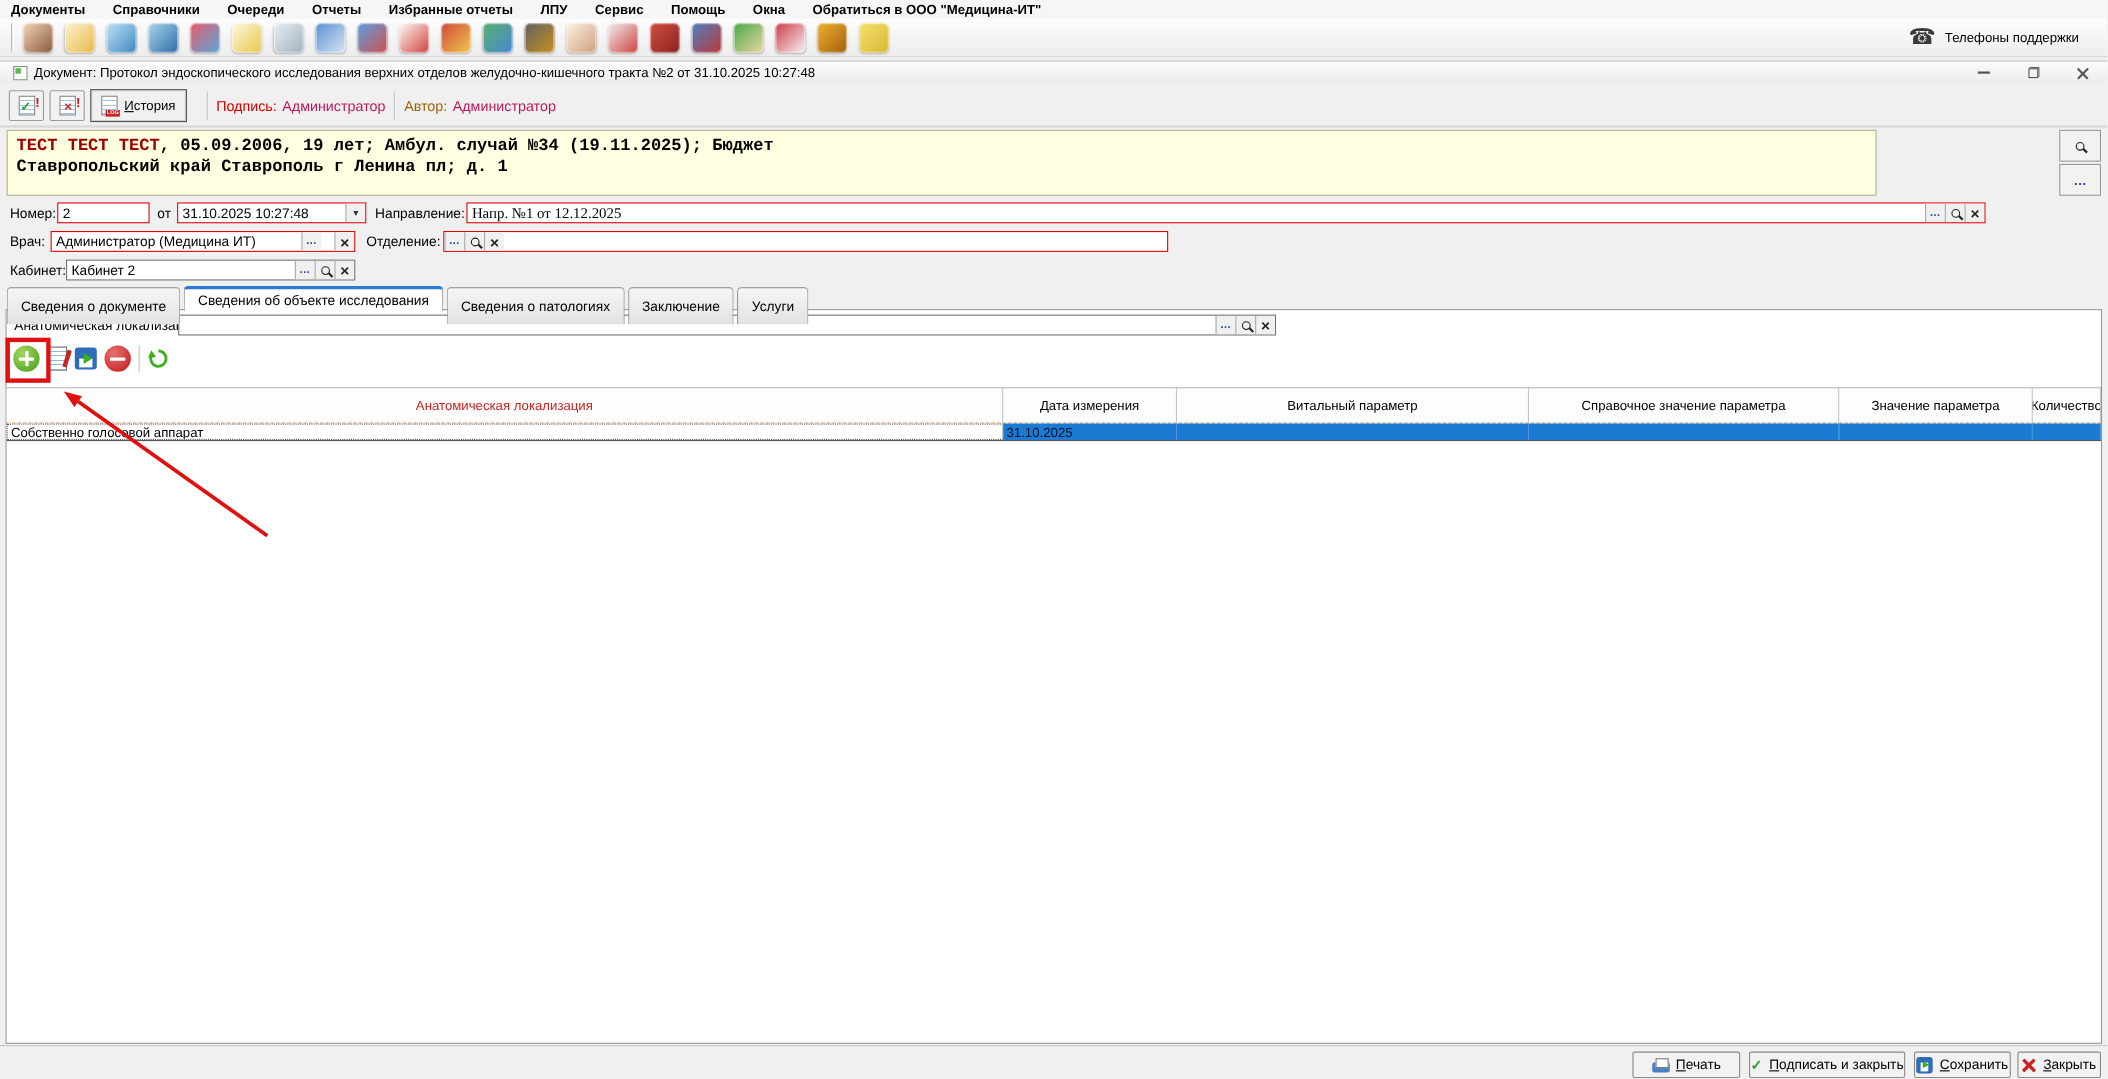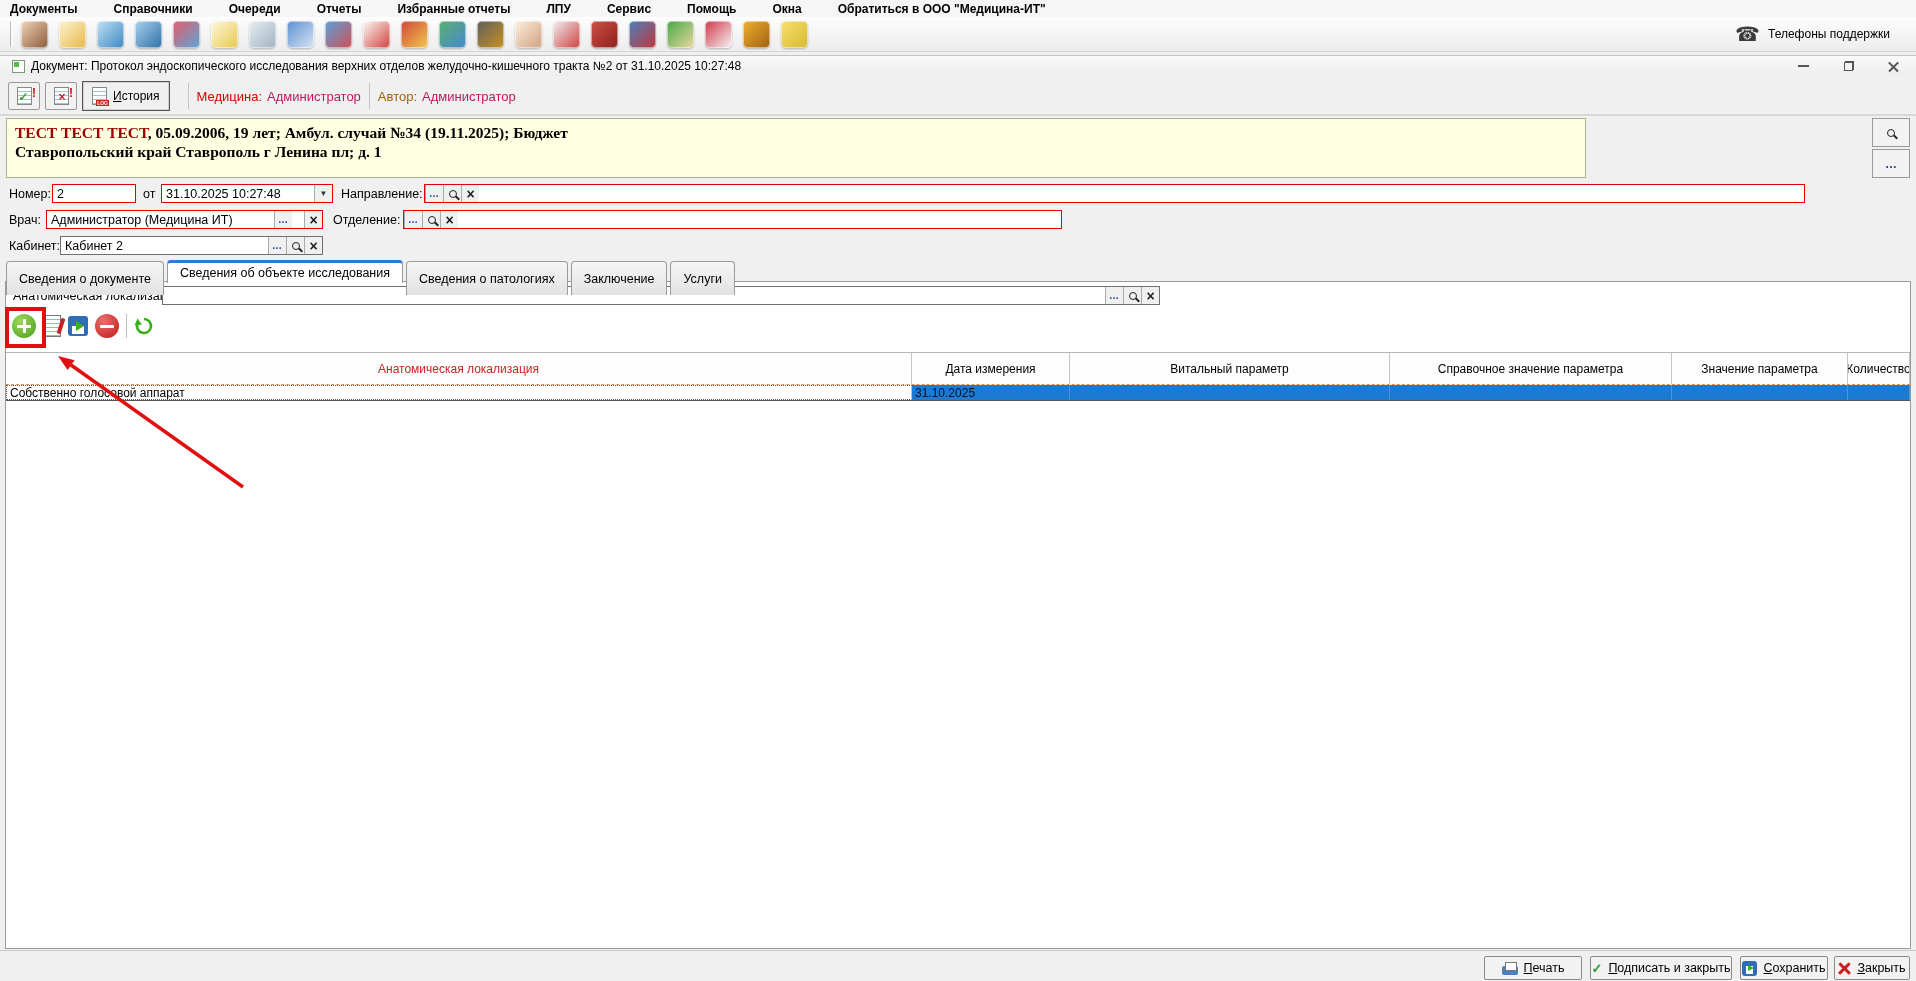--- a/index.html
+++ b/index.html
@@ -2,21 +2,21 @@
 <html><head>
 <meta charset="utf-8">
 <style>
   * { margin:0; padding:0; box-sizing:border-box; }
   body { font-family:"Liberation Sans", sans-serif; background:#e8e8e8; }
   .app { position:relative; width:1916px; height:981px; background:#f0f0f0; overflow:hidden;
          font-size:12px; color:#000; }
 
   
   .menubar { position:absolute; left:0; top:0; width:1916px; height:17px; background:#f6f6f6;
-             display:flex; align-items:center; gap:36px; padding-left:10px; }
+             display:flex; align-items:center; gap:25px; padding-left:10px; }
   .menubar span { cursor:default; white-space:nowrap; font-weight:600; font-size:12px; }
 
   
   .toolbar { position:absolute; left:0; top:17px; width:1916px; height:35px;
              background:linear-gradient(#fdfdfd,#ededed); border-bottom:1px solid #d5d5d5;
              display:flex; align-items:center; padding-left:10px; }
   .grip { width:3px; height:26px; border-left:1px solid #bbb; border-right:1px solid #fff; margin-right:8px; }
   .tbi { width:27px; height:27px; border-radius:5px; margin-right:11px; flex:0 0 auto;
          box-shadow:0 1px 2px rgba(0,0,0,.25), inset 0 0 0 1px rgba(255,255,255,.5); }
   .i1{background:linear-gradient(135deg,#f2d5b8,#8a5a3a);} .i2{background:linear-gradient(135deg,#fdf3cf,#e8b84a);}
@@ -62,22 +62,22 @@
   .hist-btn { height:30px; background:#f0f0f0; border:1px solid #555; box-shadow:inset 0 0 0 1px #cfcfcf;
               display:flex; align-items:center; gap:6px; padding:0 9px; margin-right:10px; }
   .log-chip { position:absolute; right:-3px; bottom:-2px; background:#cc2222; color:#fff; font-size:5px;
               padding:0 1px; line-height:6px; font-weight:bold; }
   .vsep { width:1px; height:26px; background:#c5c5c5; margin:0 8px; }
   .sig-label { color:#d40000; font-size:13px; }
   .sig-value { color:#be185d; font-size:13px; margin-left:5px; }
   .aut-label { color:#a16207; font-size:13px; }
 
   
-  .patient { position:absolute; left:6px; top:118px; width:1580px; height:60px; background:#ffffe1;
-             border:1px solid #aeae8e; padding:4px 8px; font-family:Liberation Serif, serif;
+  .patient { position:absolute; left:6px; top:118px; width:1700px; height:60px; background:#ffffe1;
+             border:1px solid #aeae8e; padding:4px 8px; font-family:Liberation Mono, monospace;
              font-weight:bold; font-size:15.5px; line-height:19px; }
   .p-name { color:#a00000; }
   .side-btn { position:absolute; width:38px; height:29px; background:#f2f2f2; border:1px solid #999;
               display:flex; align-items:center; justify-content:center; }
   #pt-search { left:1872px; top:118px; } #pt-more { left:1872px; top:149px; color:#2244aa; font-weight:bold; }
 
   
   .flabel { position:absolute; font-size:12.5px; white-space:nowrap; }
   .field { position:absolute; height:19px; background:#fff; border:1px solid #e00000;
            display:flex; align-items:center; font-size:12.5px; overflow:hidden; }
@@ -248,21 +248,21 @@
         </div>
       <span class="mini-excl">!</span>
     </div>
     <div class="hist-btn">
       <div class="mini-doc">
           <span class="log-chip">LOG</span>
         </div>
       <span><span class="fkey">И</span><span>стория</span></span>
     </div>
     <div class="vsep"></div>
-    <span class="sig-label">Медицина:</span>
+    <span class="sig-label">Подпись:</span>
     <span class="sig-value">Администратор</span>
     <div class="vsep"></div>
     <span class="aut-label">Автор:</span>
     <span class="sig-value">Администратор</span>
   </div>
 
   <div class="patient">
     <div><span class="p-name">ТЕСТ ТЕСТ ТЕСТ</span><span>, 05.09.2006, 19 лет; Амбул. случай №34 (19.11.2025); Бюджет</span></div>
     <div>Ставропольский край Ставрополь г Ленина пл; д. 1</div>
   </div>
@@ -277,20 +277,21 @@
   </div>
   <span class="flabel" id="lbl-from">от</span>
   <div class="field" id="f-date">
     <span class="fval">31.10.2025 10:27:48</span>
     <span class="fbtn">
         <span class="drop">▼</span>
       </span>
   </div>
   <span class="flabel" id="lbl-direction">Направление:</span>
   <div class="field" id="f-direction">
+    <span class="fval serif">Напр. №1 от 12.12.2025</span>
     <span class="fbtn dots">…</span>
     <span class="fbtn">
         <span class="mag"></span>
       </span>
     <span class="fbtn clear">×</span>
   </div>
 
   <span class="flabel" id="lbl-doctor">Врач:</span>
   <div class="field" id="f-doctor">
     <span class="fval">Администратор (Медицина ИТ)</span>

